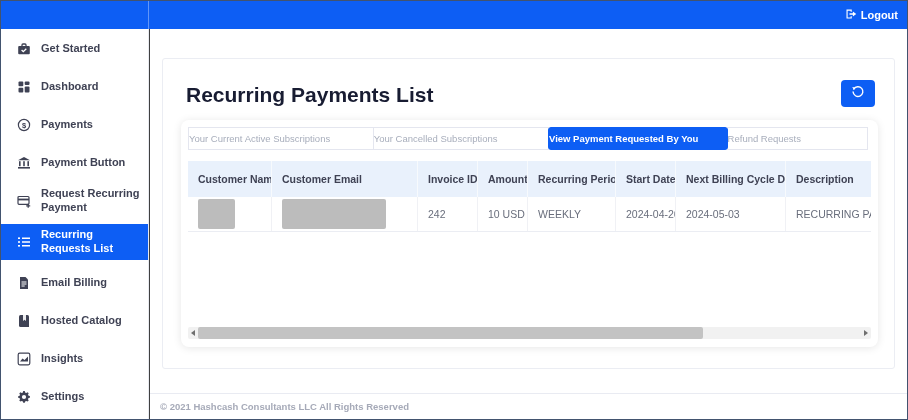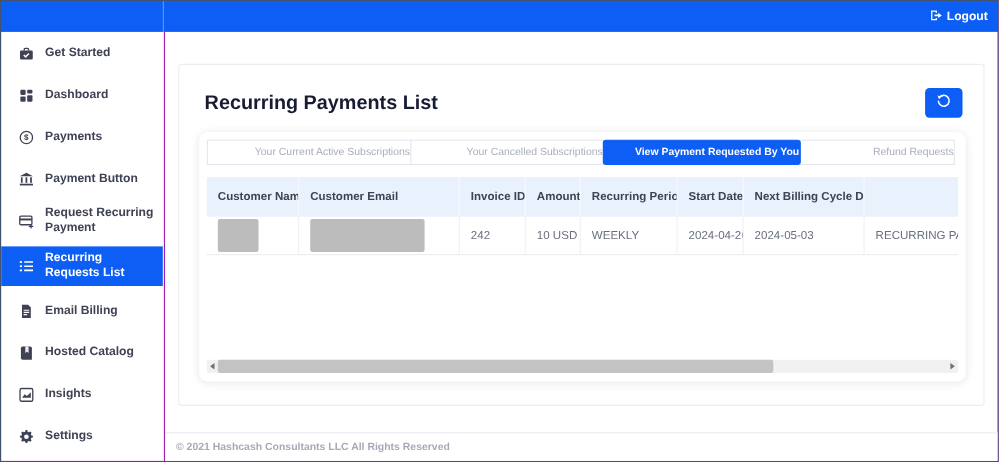--- a/index.html
+++ b/index.html
@@ -1,39 +1,39 @@
 <!DOCTYPE html>
 <html><head>
 <meta charset="utf-8">
 <style>
   * { margin:0; padding:0; box-sizing:border-box; }
   html,body { width:908px; height:420px; font-family:"Liberation Sans",sans-serif; background:#fff; }
-  .window { position:relative; width:908px; height:420px; border:1px solid #42536f; background:#a21caf; overflow:hidden; }
+  .window { position:relative; width:908px; height:420px; border:1px solid #42536f; background:#404040; overflow:hidden; }
 
   
   .topbar { position:absolute; top:0; left:0; right:0; height:28px; background:#0d5ef4; display:flex; align-items:center; justify-content:flex-end; padding-right:9px; }
   .topbar-divider { position:absolute; left:147px; top:0; bottom:0; width:1px; background:rgba(255,255,255,.35); }
   .logout-btn { display:flex; align-items:center; gap:4px; color:#fff; font-size:11px; font-weight:bold; cursor:pointer; }
 
   
   .sidebar { position:absolute; top:28px; left:0; bottom:0; width:148px; background:#fff; border-right:1px solid #e8eaf0; padding-top:1px; }
   .side-item { display:flex; align-items:center; gap:9px; min-height:38px; padding:4px 6px 4px 16px; color:#3f4254; font-size:11px; font-weight:bold; line-height:1.25; cursor:pointer; }
   .side-item .ic { flex:0 0 15px; display:flex; align-items:center; }
   .side-item.active { background:#0d5ef4; color:#fff; min-height:29px; margin:4px 0; }
   .side-item svg { display:block; }
 
   
   .main { position:absolute; top:28px; left:149px; right:0; bottom:0; background:#fff; }
   .card { position:absolute; left:12px; top:29px; width:733px; height:311px; border:1px solid #ebedf3; border-radius:3px; background:#fff; }
-  .card-title { position:absolute; left:23px; top:24px; font-size:18px; font-weight:bold; color:#181c32; }
+  .card-title { position:absolute; left:23px; top:24px; font-size:21px; font-weight:bold; color:#181c32; }
   .refresh-btn { position:absolute; right:19px; top:21px; width:34px; height:27px; background:#0d5ef4; border:none; border-radius:4px; display:flex; align-items:center; justify-content:center; cursor:pointer; }
 
   .panel { position:absolute; left:18px; top:61px; width:697px; height:227px; background:#fff; border-radius:8px; box-shadow:0 1px 9px rgba(0,0,0,.10); padding:7px; }
   .tabs { display:flex; }
-  .tab { border:1px solid #e4e6ef; background:#fff; color:#a8aebc; font-size:9.5px; text-align:right; line-height:21px; height:23px; overflow:hidden; white-space:nowrap; cursor:pointer; }
+  .tab { border:1px solid #e4e6ef; background:#fff; color:#a8aebc; font-size:9.5px; text-align:left; line-height:21px; height:23px; overflow:hidden; white-space:nowrap; cursor:pointer; }
   .tab + .tab { margin-left:-1px; }
   .tab.t0 { width:27.2%; } .tab.t1 { width:25.8%; } .tab.t2 { width:26.3%; } .tab.t3 { width:20.7%; }
   .tab.active { background:#0d5ef4; border-color:#0d5ef4; color:#fff; font-weight:bold; border-radius:3px; z-index:1; position:relative; }
 
   .thead { display:flex; margin-top:11px; height:36px; background:#e9f1fc; }
   .th { font-size:10.5px; font-weight:bold; color:#3f4254; line-height:36px; padding-left:10px; border-right:1px solid #f7fafd; white-space:nowrap; overflow:hidden; }
   .trow { display:flex; height:35px; border-bottom:1px solid #ebedf3; }
   .td { font-size:10.5px; color:#696e7c; line-height:35px; padding-left:10px; border-right:1px solid #f0f1f5; white-space:nowrap; overflow:hidden; }
   .c0{width:84px;} .c1{width:146px;} .c2{width:60px;} .c3{width:50px;} .c4{width:88px;} .c5{width:60px;} .c6{width:110px;} .c7{flex:1; border-right:none;}
   .redact { background:#bcbcbc; border-radius:2px; height:30px; margin-top:2px; }
@@ -188,20 +188,21 @@
         </div>
 
         <div class="thead">
           <div class="th c0">Customer Name</div>
           <div class="th c1">Customer Email</div>
           <div class="th c2">Invoice ID</div>
           <div class="th c3">Amount</div>
           <div class="th c4">Recurring Period</div>
           <div class="th c5">Start Date</div>
           <div class="th c6">Next Billing Cycle Date</div>
+          <div class="th c7">Description</div>
         </div>
 
         <div class="trow">
           <div class="td c0">
               <div class="redact name"></div>
             </div>
           <div class="td c1">
               <div class="redact email"></div>
             </div>
           <div class="td c2">242</div>

